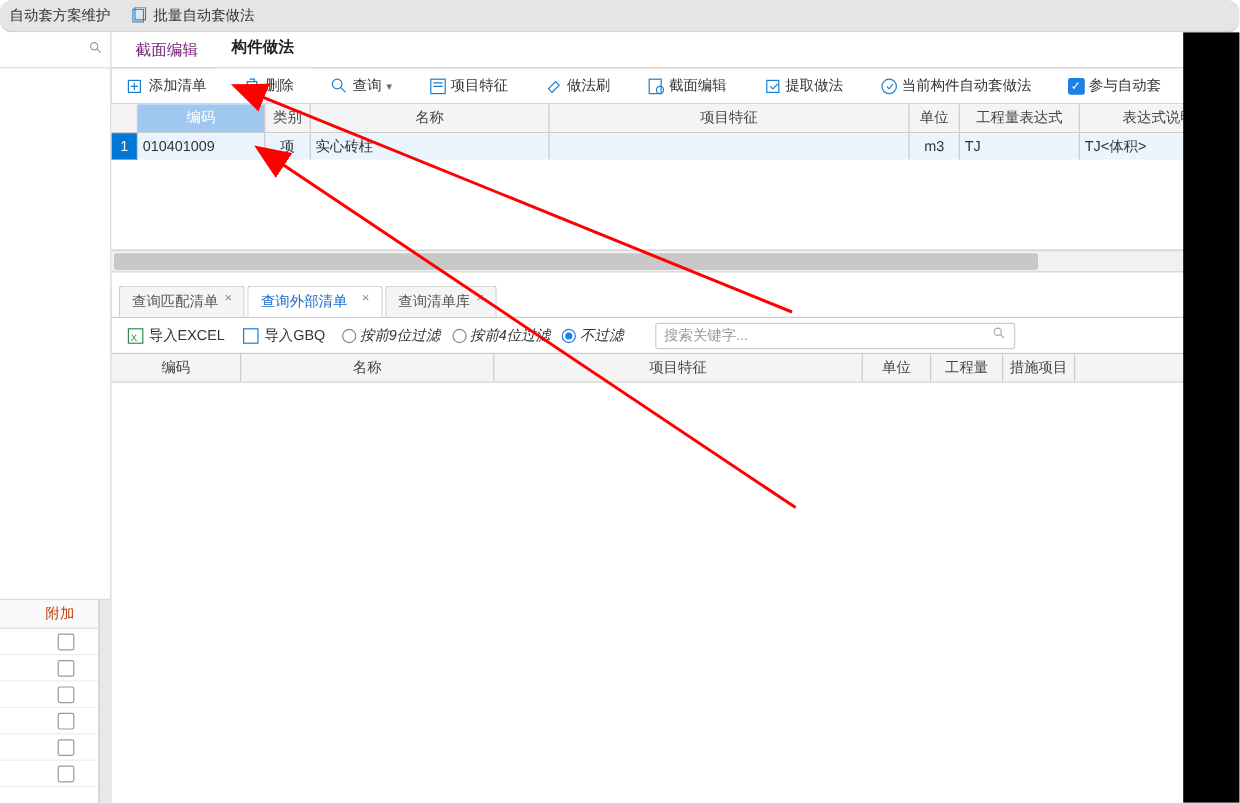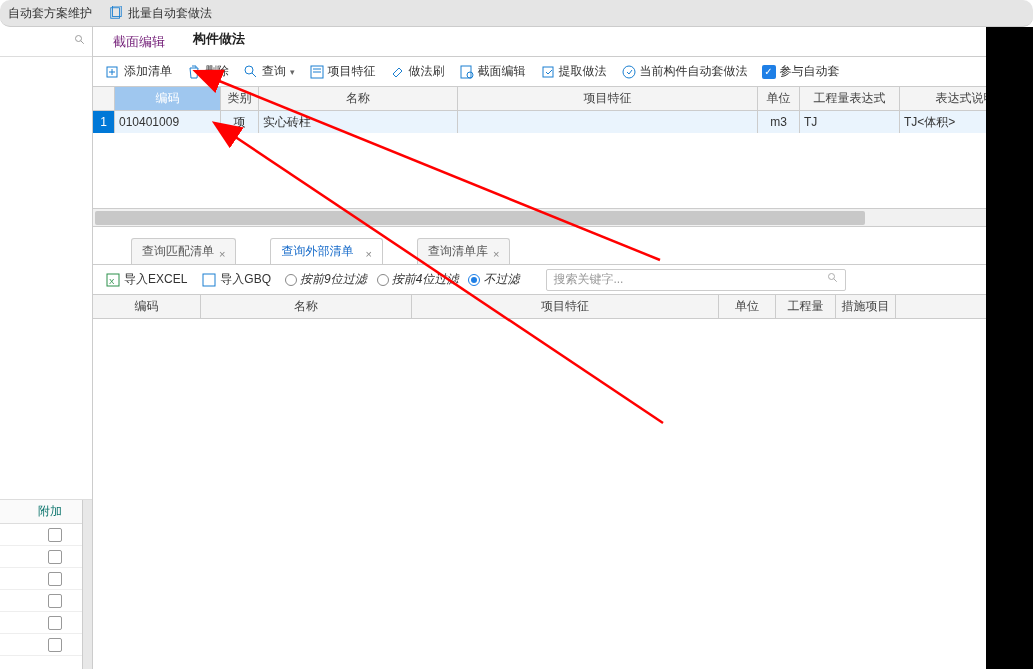--- a/index.html
+++ b/index.html
@@ -60,21 +60,21 @@
   border-top:1px solid #ddd;
 }
 .attach-header {
   height:24px;
   display:flex;
   align-items:center;
   justify-content:flex-end;
   padding-right:20px;
   border-bottom:1px solid #ddd;
   background:#fafafa;
-  color:#0f766e;
+  color:#c2410c;
 }
 .attach-row {
   height:22px;
   border-bottom:1px solid #eee;
   display:flex;
   align-items:center;
   justify-content:flex-end;
   padding-right:20px;
 }
 .chk { width:14px;height:14px;border:1px solid #999;border-radius:2px;background:#fff; }
@@ -108,21 +108,21 @@
   border-bottom:3px solid #fff;
   color:#222;
 }
 
 .toolbar {
   height:30px;
   display:flex;
   align-items:center;
   border-bottom:1px solid #ccc;
   padding-left:6px;
-  gap:2px;
+  gap:18px;
 }
 .tbtn {
   display:flex;
   align-items:center;
   padding:0 6px;
   height:24px;
   color:#333;
   gap:3px;
 }
 .tbtn .ico { width:16px;height:16px;display:flex;align-items:center;justify-content:center;color:#1a7fd1;}
@@ -164,24 +164,24 @@
   align-items:flex-end;
   padding-left:6px;
   border-bottom:1px solid #ccc;
 }
 .tab2 {
   padding:4px 10px;
   border:1px solid #ccc;
   margin-right:2px;
   background:#f5f5f5;
   color:#555;
-  display:flex;align-items:flex-end;gap:5px;
+  display:flex;align-items:flex-start;gap:5px;
   position:relative;
   border-bottom:none;
-  border-top-left-radius:3px;border-top-right-radius:3px;margin-left:32px;
+  border-top-left-radius:3px;border-top-right-radius:3px;
 }
 .tab2.active{background:#fff;color:#1469c9;gap:12px;}
 .tab2 .x{color:#888;font-size:11px;}
 
 .toolbar2 {
   height:30px;
   display:flex;
   align-items:center;
   border-bottom:1px solid #ccc;
   padding-left:6px;

